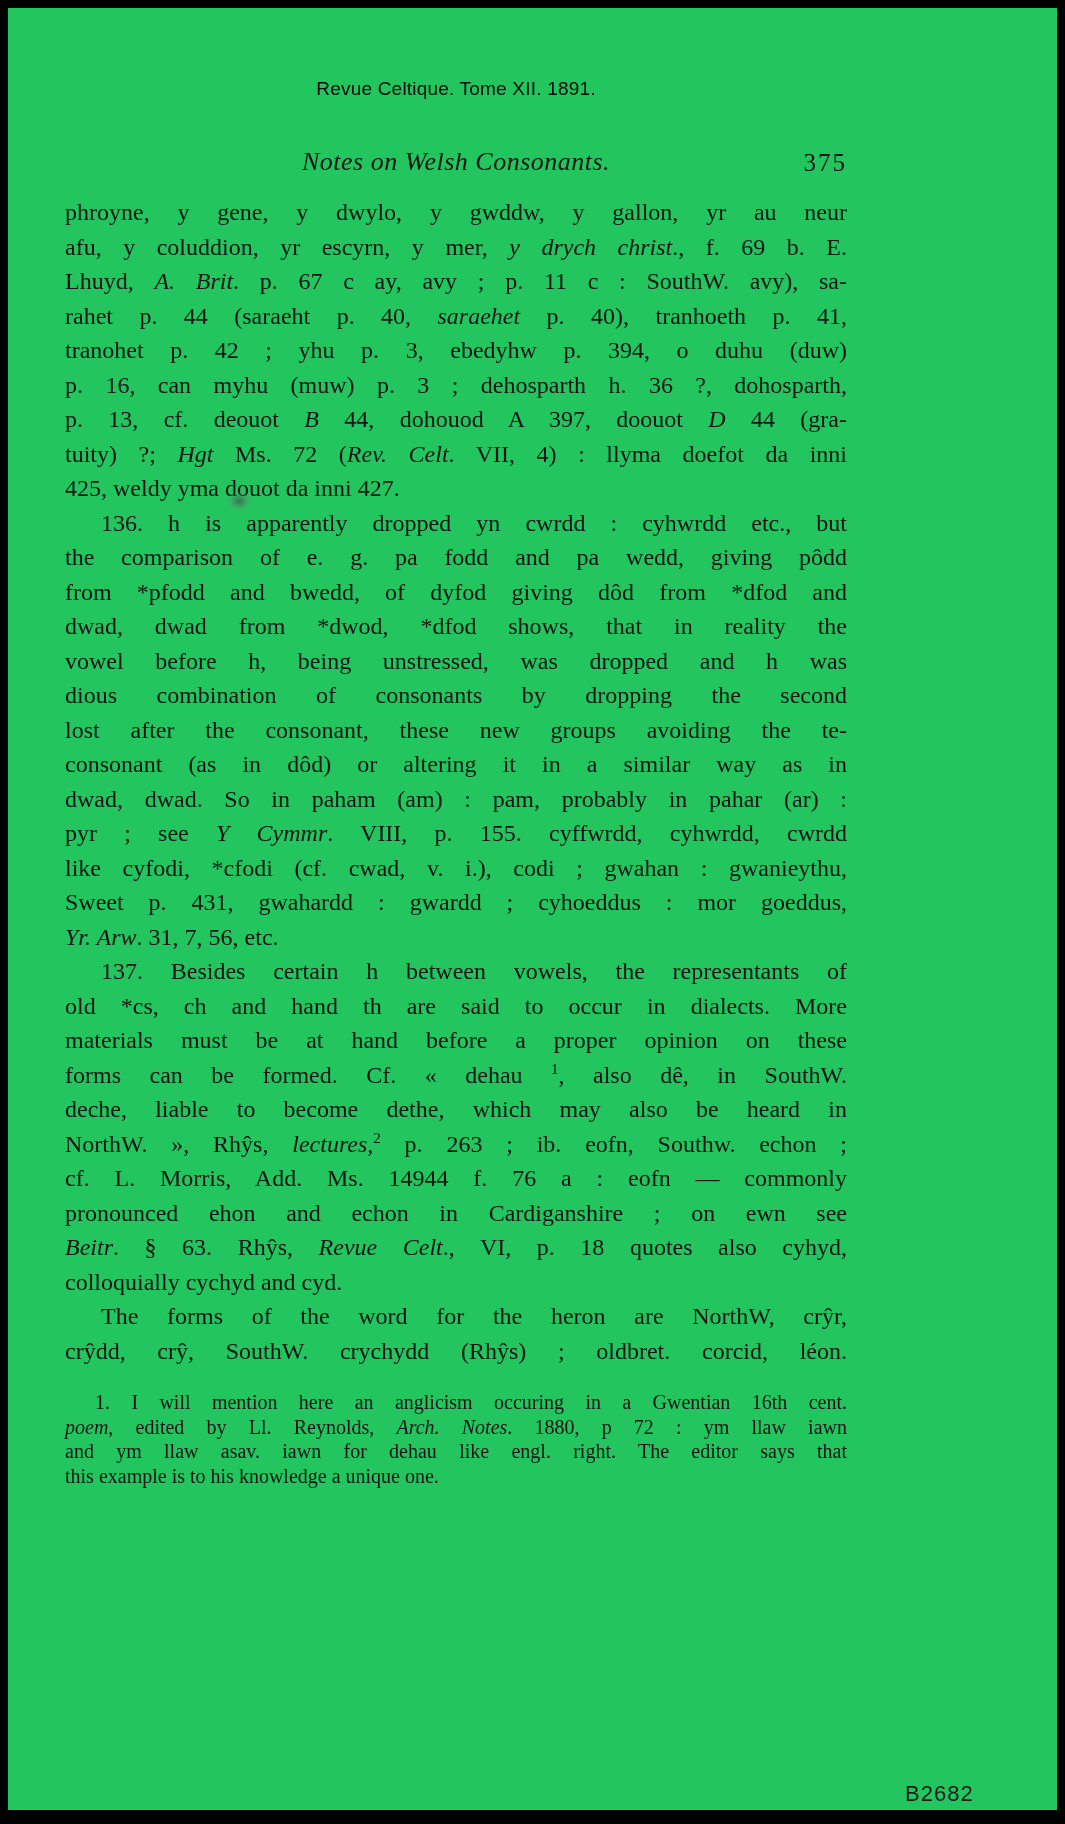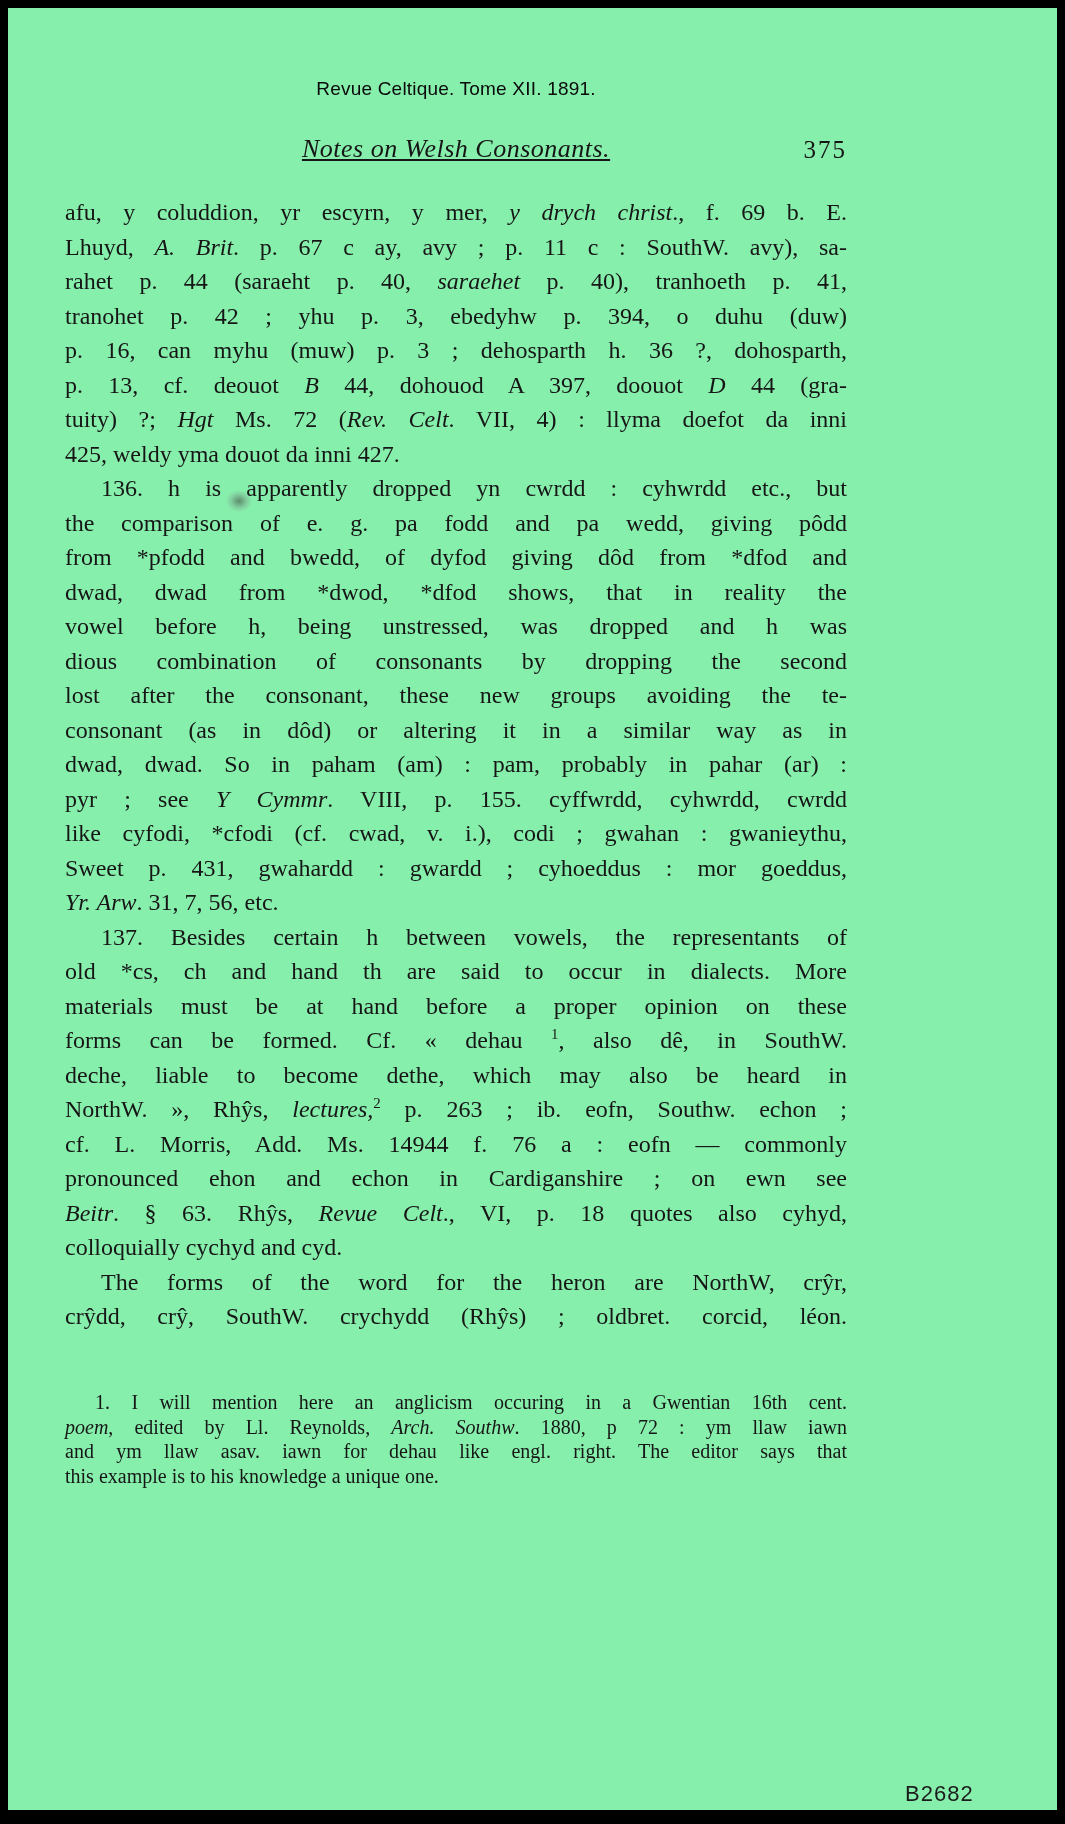--- a/index.html
+++ b/index.html
@@ -6,31 +6,31 @@
   .frame {
     position:relative;
     width:1065px; height:1824px;
     background:#000;
     font-family:"Liberation Serif", serif;
     overflow:hidden;
   }
   .page {
     position:absolute; left:8px; top:8px;
     width:1049px; height:1802px;
-    background:#86efac;
+    background:#22c55e;
     color:#161616;
   }
   .textcol { position:absolute; left:57px; width:782px; }
 
   .collection-header {
     top:70px; text-align:center;
     font-family:"Liberation Sans", sans-serif;
     font-size:19px; color:#0a0a0a; letter-spacing:0.2px;
   }
-  .runhead { top:126px; height:36px;text-decoration:underline; }
+  .runhead { top:139px; height:36px; }
   .runhead-title {
     display:block; text-align:center;
     font-style:italic; font-size:26px; letter-spacing:0.5px;
   }
   .runhead-page {
     position:absolute; right:0; top:2px;
     font-size:25px; letter-spacing:2px;
   }
 
   .bodytext { top:187px; font-size:24px; line-height:34.5px; }
@@ -63,20 +63,21 @@
 
     <div class="textcol collection-header">Revue Celtique. Tome XII. 1891.</div>
 
     <div class="textcol runhead">
       <span class="runhead-title">Notes on Welsh Consonants.</span>
       <span class="runhead-page">375</span>
     </div>
 
     <div class="textcol bodytext">
         <div class="para">
+          <div class="tline just"><span>phroyne, y gene, y dwylo, y gwddw, y gallon, yr au neur</span></div>
           <div class="tline just"><span>afu, y coluddion, yr escyrn, y mer, </span><span class="it">y drych christ</span><span>., f. 69 b. E.</span></div>
           <div class="tline just"><span>Lhuyd, </span><span class="it">A. Brit</span><span>. p. 67 c ay, avy ; p. 11 c : SouthW. avy), sa-</span></div>
           <div class="tline just"><span>rahet p. 44 (saraeht p. 40, </span><span class="it">saraehet</span><span> p. 40), tranhoeth p. 41,</span></div>
           <div class="tline just"><span>tranohet p. 42 ; yhu p. 3, ebedyhw p. 394, o duhu (duw)</span></div>
           <div class="tline just"><span>p. 16, can myhu (muw) p. 3 ; dehosparth h. 36 ?, dohosparth,</span></div>
           <div class="tline just"><span>p. 13, cf. deouot </span><span class="it">B</span><span> 44, dohouod A 397, doouot </span><span class="it">D</span><span> 44 (gra-</span></div>
           <div class="tline just"><span>tuity) ?; </span><span class="it">Hgt</span><span> Ms. 72 (</span><span class="it">Rev. Celt</span><span>. VII, 4) : llyma doefot da inni</span></div>
           <div class="tline"><span>425, weldy yma douot da inni 427.</span></div>
         </div>
         <div class="para">
@@ -110,21 +111,21 @@
           <div class="tline just ind"><span>The forms of the word for the heron are NorthW, crŷr,</span></div>
           <div class="tline just"><span>crŷdd, crŷ, SouthW. crychydd (Rhŷs) ; oldbret. corcid, léon.</span></div>
         </div>
       </div>
 
     <div class="smudge"></div>
 
     <div class="textcol footnote">
         <div class="para">
           <div class="tline just ind"><span>1.  I will mention here an anglicism occuring in a Gwentian 16th cent.</span></div>
-          <div class="tline just"><span class="it">poem</span><span>, edited by Ll. Reynolds, </span><span class="it">Arch. Southw</span><span>. 1880, p 72 : ym llaw iawn</span></div>
+          <div class="tline just"><span class="it">poem</span><span>, edited by Ll. Reynolds, </span><span class="it">Arch. Notes</span><span>. 1880, p 72 : ym llaw iawn</span></div>
           <div class="tline just"><span>and ym llaw asav. iawn for dehau like engl. right. The editor says that</span></div>
           <div class="tline"><span>this example is to his knowledge a unique one.</span></div>
         </div>
       </div>
 
     <div class="stamp">B2682</div>
 
   </div>
 </div>
 

